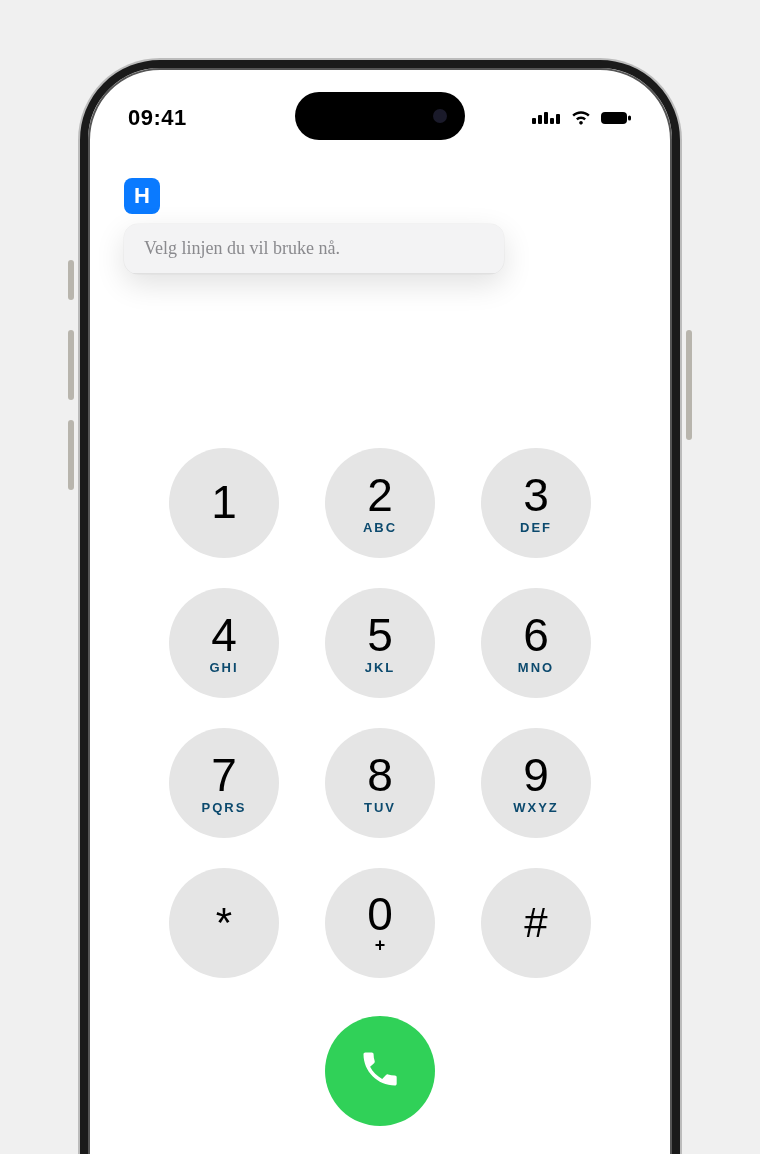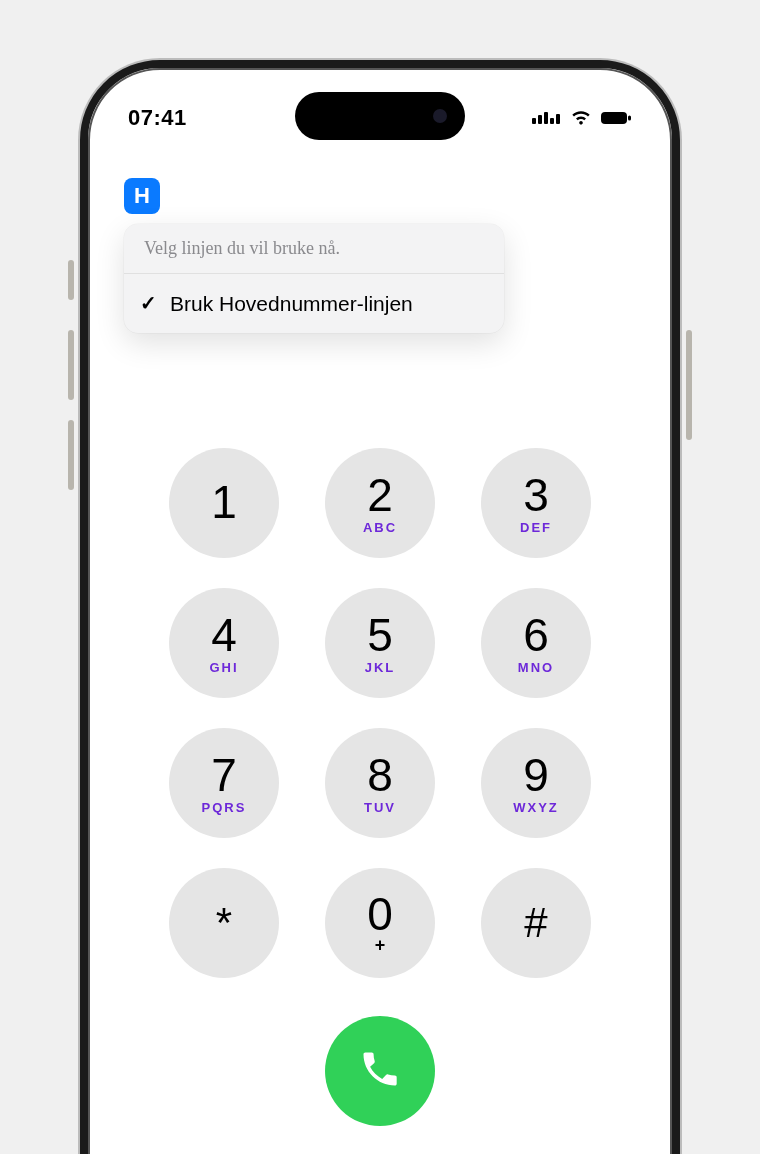--- a/index.html
+++ b/index.html
@@ -139,21 +139,21 @@
     border-radius:50%;
     background:#e5e5e5;
     display:flex;
     flex-direction:column;
     align-items:center;
     justify-content:center;
     cursor:pointer;
     user-select:none;
   }
   .key .digit { font-size:46px; font-weight:400; line-height:1; color:#000; }
-  .key .letters { font-size:13px; font-weight:700; letter-spacing:2px; color:#6d28d9; margin-top:2px; }
+  .key .letters { font-size:13px; font-weight:700; letter-spacing:2px; color:#0c4a6e; margin-top:2px; }
   .key .plus { font-size:18px; font-weight:600; margin-top:-2px; }
   .key.symbol .digit{ font-size:42px; }
 
   .call-button {
     position:absolute;
     top: 948px;
     left:50%;
     transform:translateX(-50%);
     width:110px;height:110px;border-radius:50%;
     background:#30d158;
@@ -166,21 +166,21 @@
 
 <div class="side-btn sb-left1"></div>
 <div class="side-btn sb-left2"></div>
 <div class="side-btn sb-left3"></div>
 <div class="side-btn sb-right"></div>
 
 <div class="phone-frame">
   <div class="notch"></div>
 
   <div class="status-bar">
-    <div class="status-time">07:41</div>
+    <div class="status-time">09:41</div>
     <div class="status-right">
       <span class="signal-dots">
         <svg width="30" height="16" viewBox="0 0 30 16">
           <rect x="0" y="10" width="4" height="6" rx="1" fill="#000"></rect>
           <rect x="6" y="7" width="4" height="9" rx="1" fill="#000"></rect>
           <rect x="12" y="4" width="4" height="12" rx="1" fill="#000"></rect>
           <rect x="18" y="10" width="4" height="6" rx="1" fill="#000"></rect>
           <rect x="24" y="6" width="4" height="10" rx="1" fill="#000"></rect>
         </svg>
       </span>
@@ -199,23 +199,20 @@
   </div>
 
   <div class="screen">
 
     <div class="line-badge">
       <span>H</span>
     </div>
 
     <div class="line-popover">
       <div class="popover-header">Velg linjen du vil bruke nå.</div>
-      <div class="popover-item selected">
-        <span>Bruk Hovednummer-linjen</span>
-      </div>
     </div>
 
     <div class="keypad">
       <div class="key">
         <span class="digit">1</span>
         <span class="letters"></span>
       </div>
       <div class="key">
         <span class="digit">2</span>
         <span class="letters">ABC</span>

